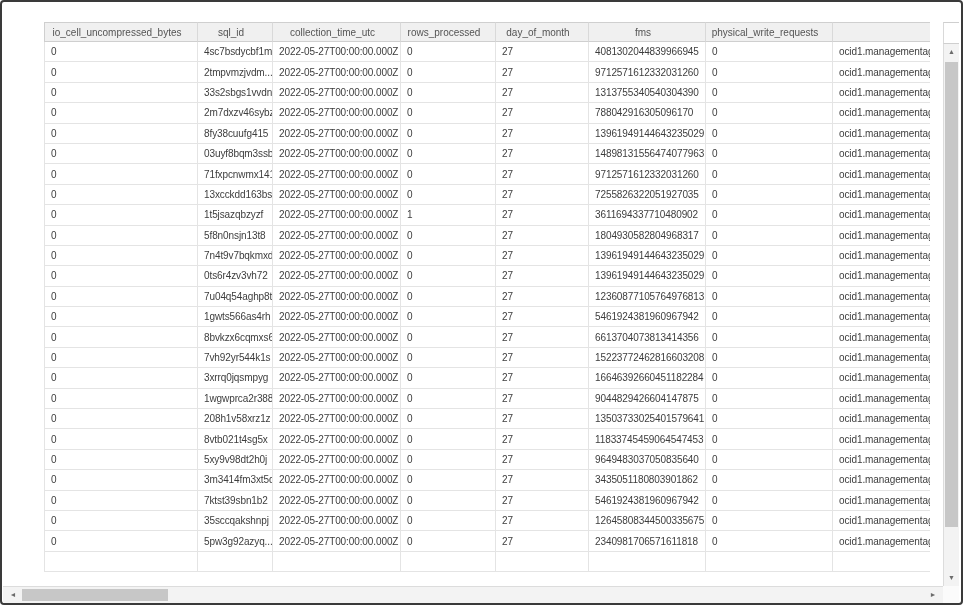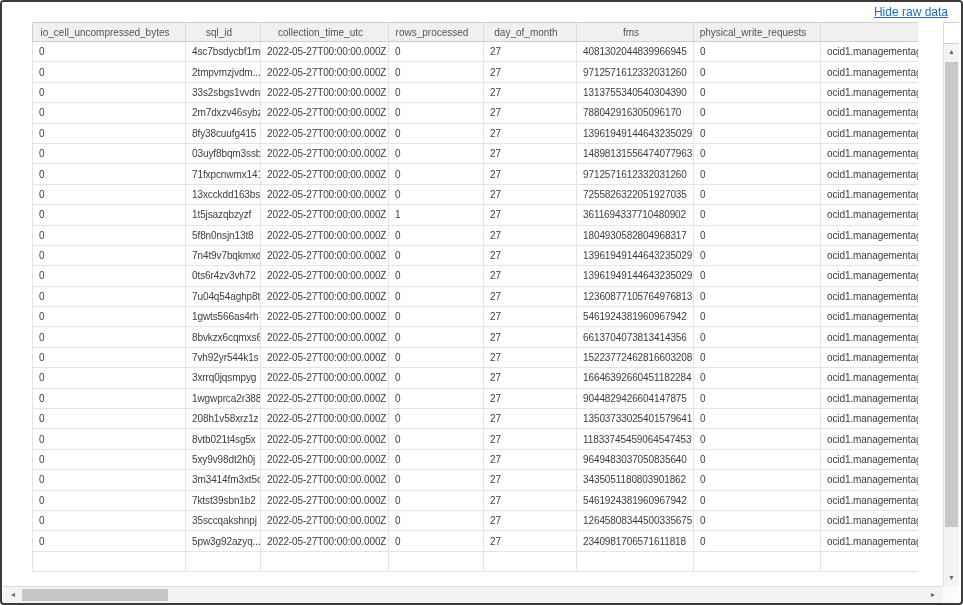--- a/index.html
+++ b/index.html
@@ -9,21 +9,21 @@
     border:2px solid #3a3a3a; border-radius:4px; background:#fff;
     overflow:hidden;
     font-family:"Liberation Sans", sans-serif;
   }
   .topbar { position:absolute; top:0; left:0; right:0; height:20px; background:#fff; }
   .hide-link {
     position:absolute; top:3px; right:13px;
     font-size:12px; color:#1b6ec6; text-decoration:underline; cursor:pointer;
   }
   .table-area { position:absolute; left:1px; top:20px; width:956px; height:581px; }
-  .grid-scroll { position:absolute; left:0; top:0; width:915px; height:564px; overflow:hidden; background:#fff;padding-left:29px; }
+  .grid-scroll { position:absolute; left:12px; top:0; width:915px; height:564px; overflow:hidden; background:#fff;padding-left:29px; }
   table.grid { border-collapse:separate; border-spacing:0; table-layout:fixed; width:940px; }
   col.c0{width:154px} col.c1{width:75px} col.c2{width:128px} col.c3{width:95px}
   col.c4{width:93px}  col.c5{width:117px} col.c6{width:127px} col.c7{width:151px}
   th {
     height:20px; background:#f0f0f0; color:#545454;
     font-size:10px; font-weight:normal; text-align:center;
     padding:0 8px 0 0; white-space:nowrap; overflow:hidden;
     border-top:1px solid #cfcfcf; border-bottom:1px solid #cfcfcf; border-right:1px solid #d9d9d9;
   }
   th:first-child { border-left:1px solid #cfcfcf; }
@@ -56,23 +56,20 @@
     color:#6b6b6b; font-size:7px; line-height:16px; cursor:pointer; }
   .hscroll .btn.left { left:2px; }
   .hscroll .btn.right { right:2px; }
   .hthumb { position:absolute; left:19px; top:2px; width:146px; height:12px; background:#c7c7c7; cursor:pointer; }
   .corner { position:absolute; right:0; bottom:0; width:16px; height:17px; background:#fbfbfb; }
 </style>
 </head>
 <body>
 
 <div class="page">
-  <div class="topbar">
-    <a class="hide-link" href="#">Hide raw data</a>
-  </div>
 
   <div class="table-area">
     <div class="grid-scroll">
       <table class="grid">
         <colgroup>
           <col class="c0">
             <col class="c1">
             <col class="c2">
             <col class="c3">
           <col class="c4">

